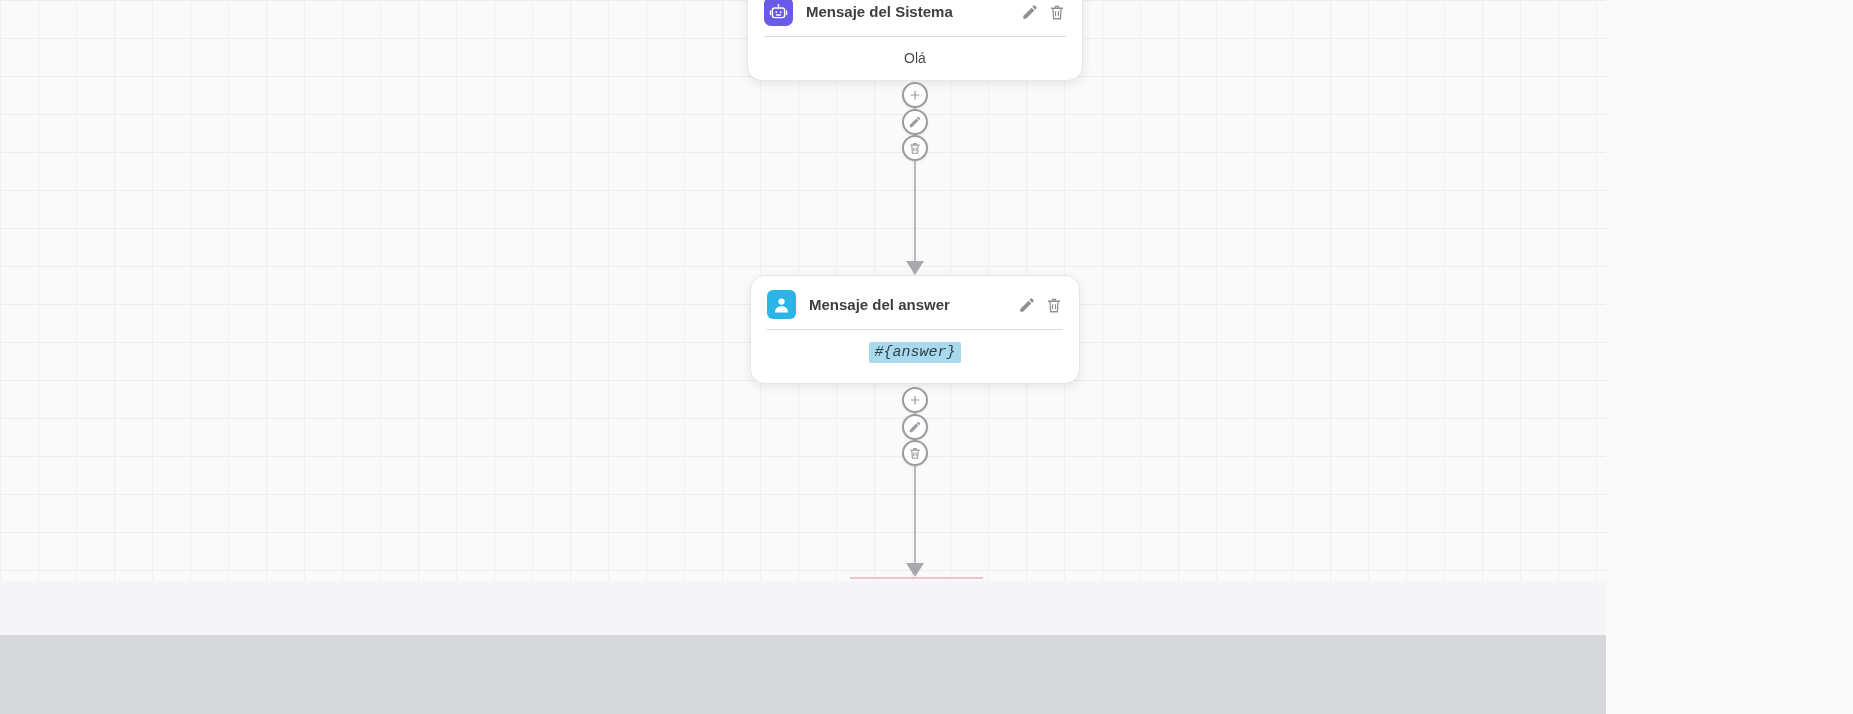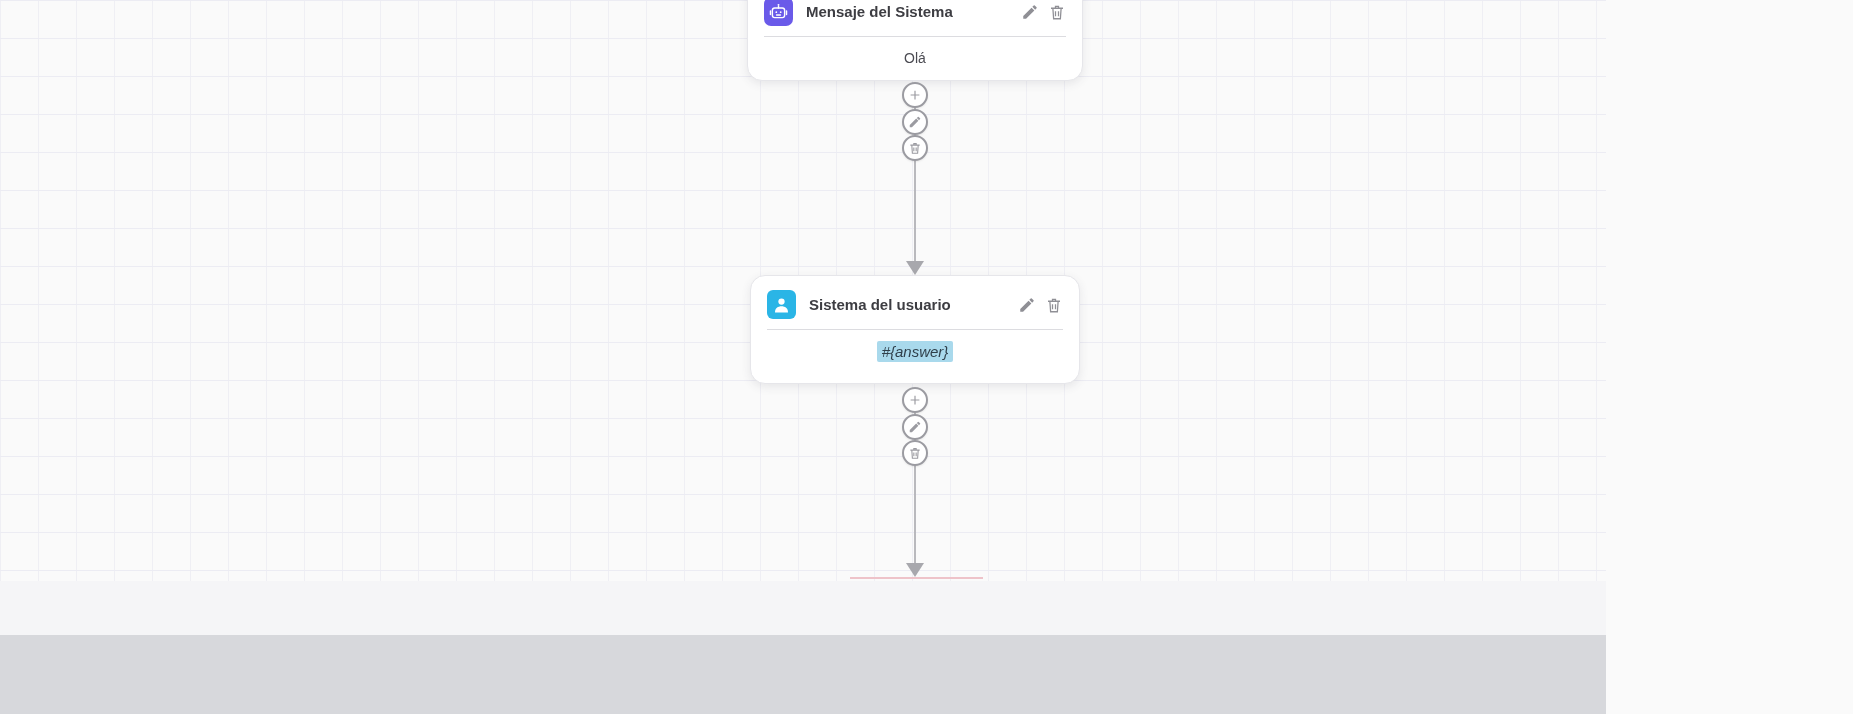--- a/index.html
+++ b/index.html
@@ -30,21 +30,21 @@
   .node-icon svg { width:21px; height:21px; }
   .node-title { margin-left:13px; font-size:15px; font-weight:700; color:#3d3d42; flex:1 1 auto; }
   .node-actions { display:flex; align-items:center; gap:9px; }
   .node-actions .act { width:18px; height:18px; color:#8f8f95; cursor:pointer; }
   .node-actions svg { width:18px; height:18px; display:block; }
   .node-divider { border-top:1px solid #dcdce0; margin:10px 16px 0 16px; }
   .node-body { padding:13px 17px 16px 17px; font-size:14px; color:#4b4b52;text-align:center; }
   .node-body.centered { text-align:center; }
   .var-highlight {
     background:#a9d9ec; color:#2f3f4a; font-style:italic; font-size:15px;
-    padding:2px 5px; border-radius:2px;
+    padding:2px 5px; border-radius:2px;font-family:Liberation Mono, monospace;
   }
 
   
   .flow-line { position:absolute; width:2px; background:#b9b9bd; }
   .flow-arrowhead {
     position:absolute; width:0; height:0;
     border-left:9px solid transparent; border-right:9px solid transparent;
     border-top:14px solid #a8a8ad;
   }
   .conn-btn {
@@ -146,21 +146,21 @@
     </div>
 
     <div class="node-card" style="left:750px; top:275px; width:330px; height:109px;">
       <div class="node-header">
         <div class="node-icon" style="background:#2ab5e6; border-radius:6px;">
           <svg viewBox="0 0 24 24" fill="#ffffff">
             <circle cx="12" cy="8.6" r="3.6"></circle>
             <path d="M4.6 20.6c0-4.1 3.3-6.5 7.4-6.5s7.4 2.4 7.4 6.5v.4H4.6z"></path>
           </svg>
         </div>
-        <div class="node-title">Sistema del usuario</div>
+        <div class="node-title">Mensaje del answer</div>
         <div class="node-actions">
           <span class="act">
             <svg viewBox="0 0 24 24" fill="currentColor">
                 <path d="M3 17.25V21h3.75L17.81 9.94l-3.75-3.75L3 17.25zM20.71 7.04a1 1 0 0 0 0-1.41l-2.34-2.34a1 1 0 0 0-1.41 0l-1.83 1.83 3.75 3.75 1.83-1.83z"></path>
               </svg>
           </span>
           <span class="act">
             <svg viewBox="0 0 24 24" fill="none" stroke="currentColor" stroke-width="1.7">
                 <path d="M4 7h16M10 7V4.5h4V7M6.5 7l1 14h9l1-14M10 11v6.5M14 11v6.5"></path>
               </svg>

